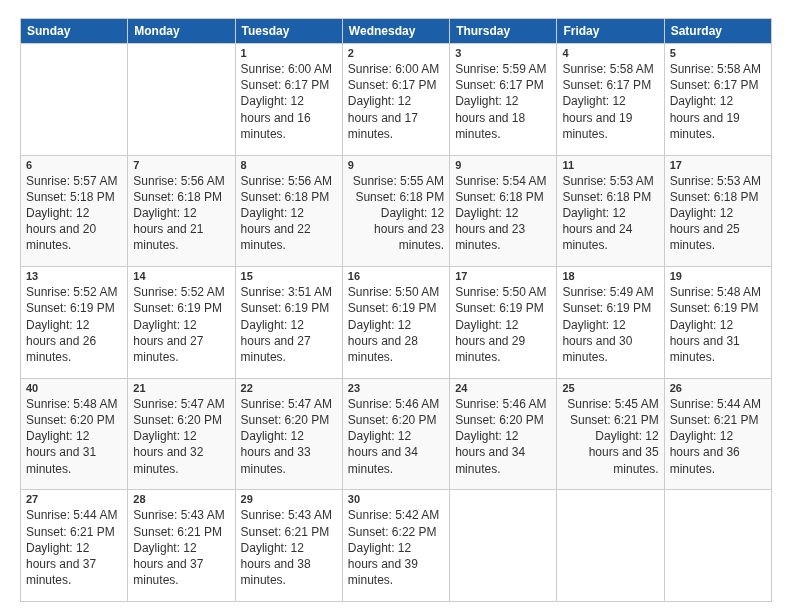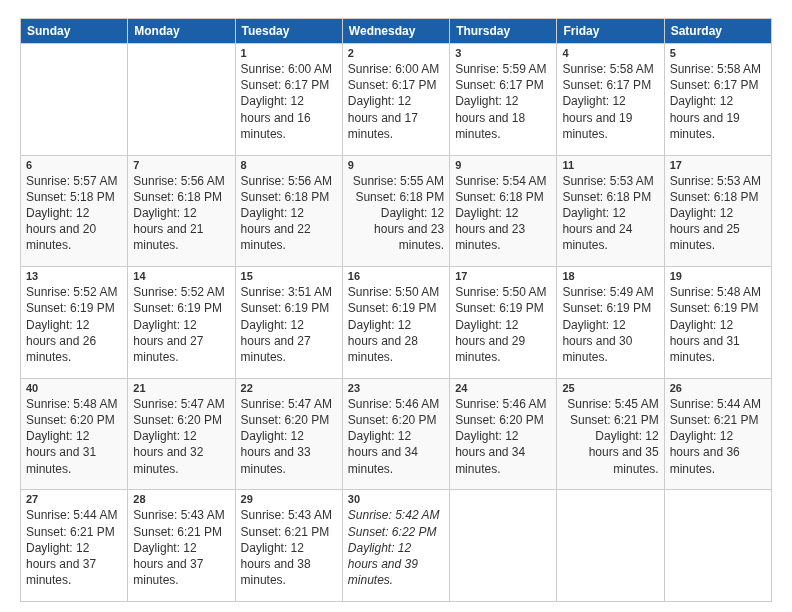--- a/index.html
+++ b/index.html
@@ -300,21 +300,21 @@
 Daylight: 12 hours and 37 minutes.</div>
           </td>
           <td>
             <span class="day-num">29</span>
             <div class="cell-info" style="white-space: pre-line;">Sunrise: 5:43 AM
 Sunset: 6:21 PM
 Daylight: 12 hours and 38 minutes.</div>
           </td>
           <td>
             <span class="day-num">30</span>
-            <div class="cell-info" style="white-space: pre-line; font-style: italic;">Sunrise: 5:42 AM
+            <div class="cell-info" style="white-space: pre-line;">Sunrise: 5:42 AM
 Sunset: 6:22 PM
 Daylight: 12 hours and 39 minutes.</div>
           </td>
           <td class="empty-cell"></td>
           <td class="empty-cell"></td>
           <td class="empty-cell"></td>
         </tr>
       </tbody>
   </table>
 </div>

